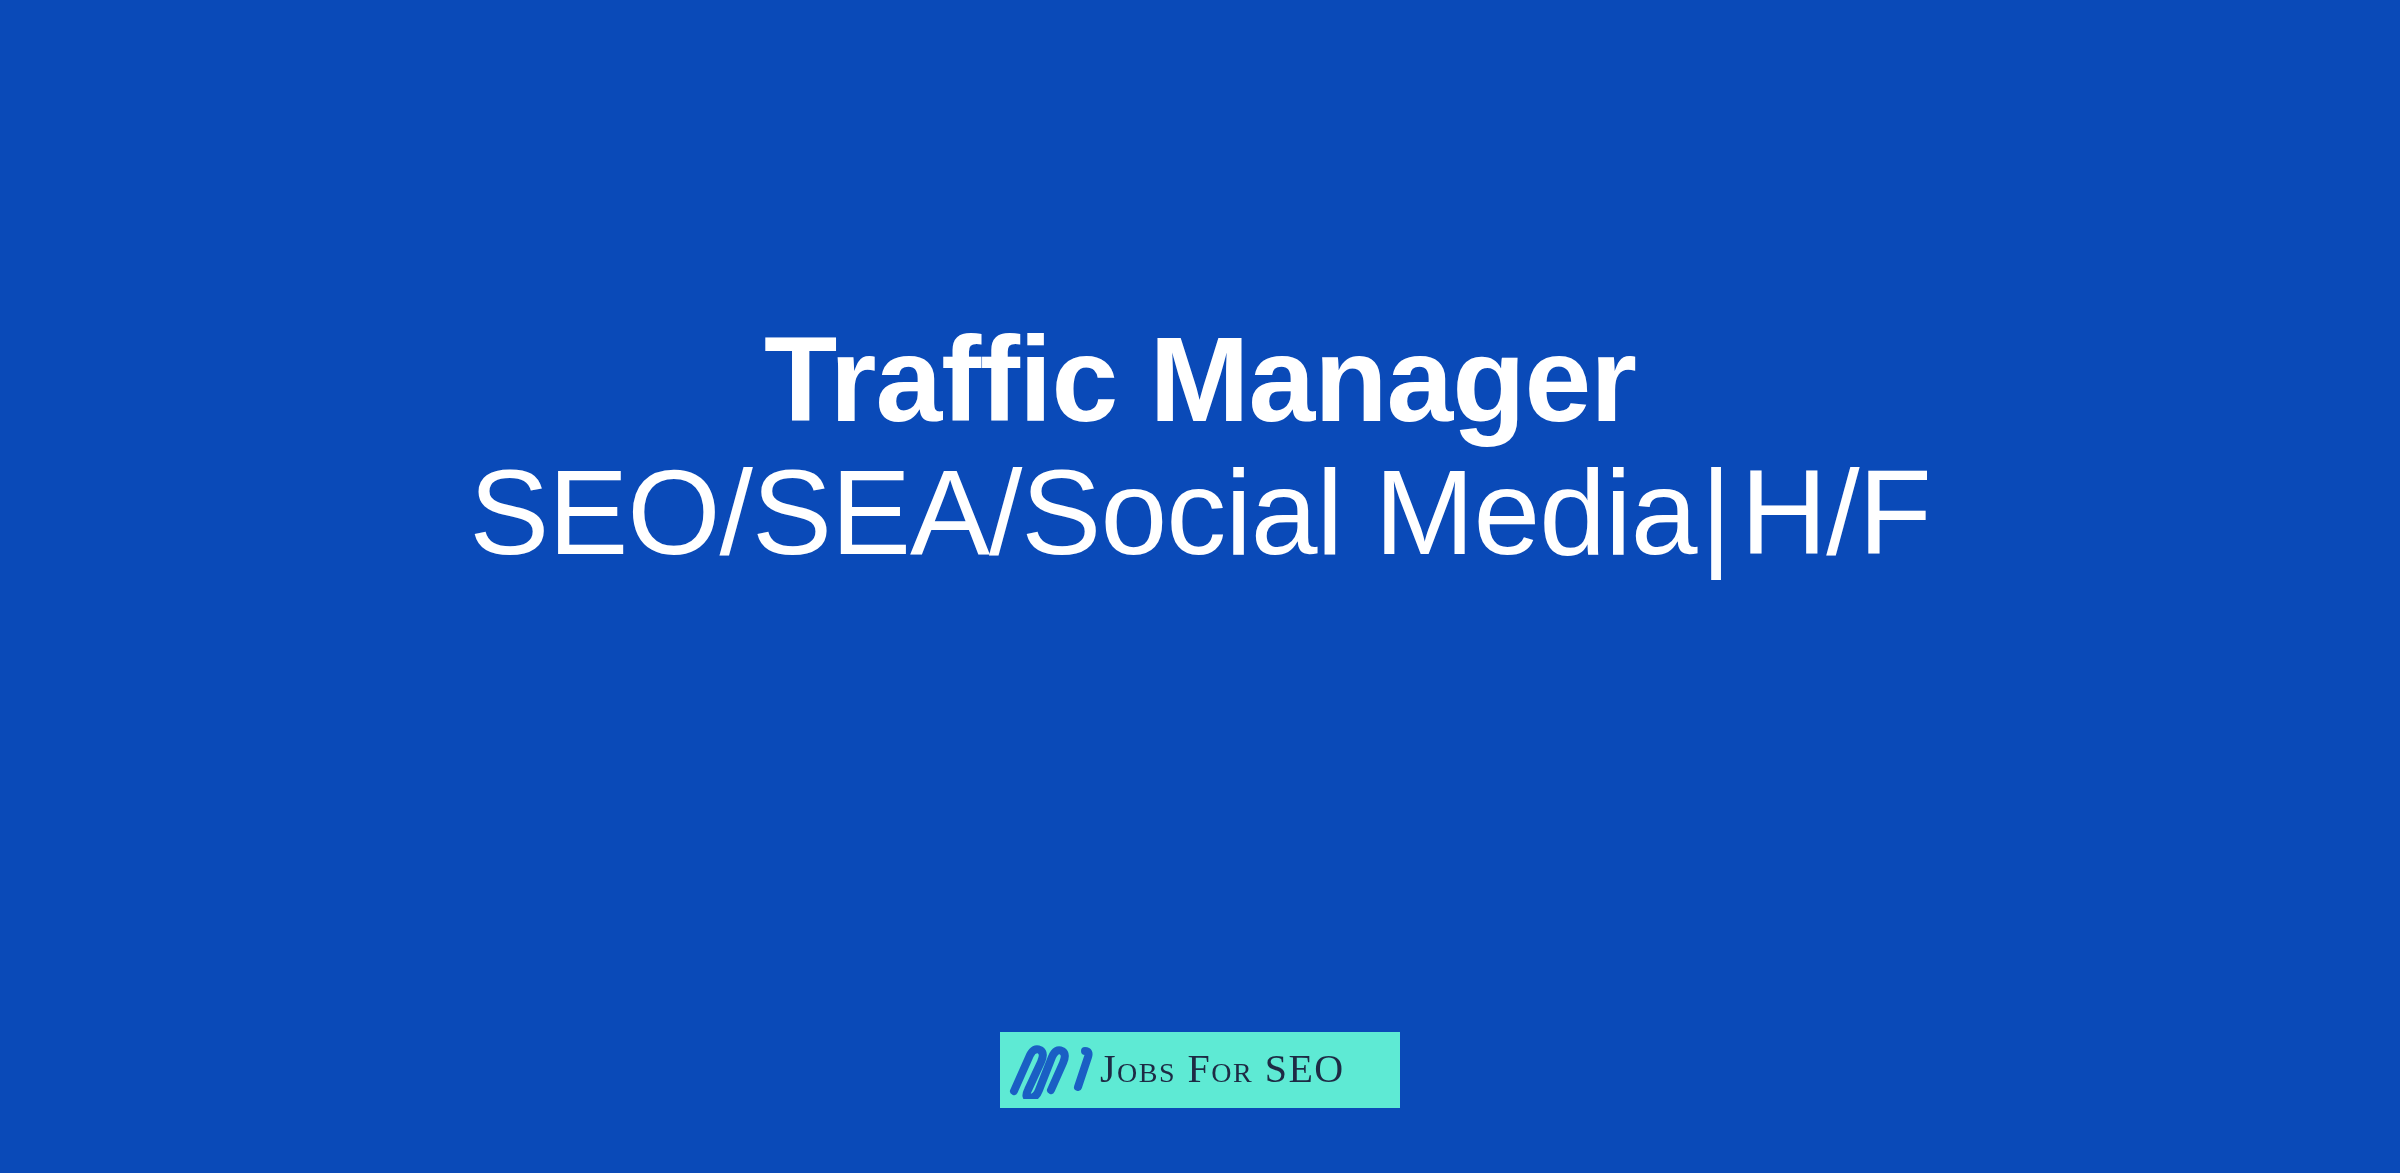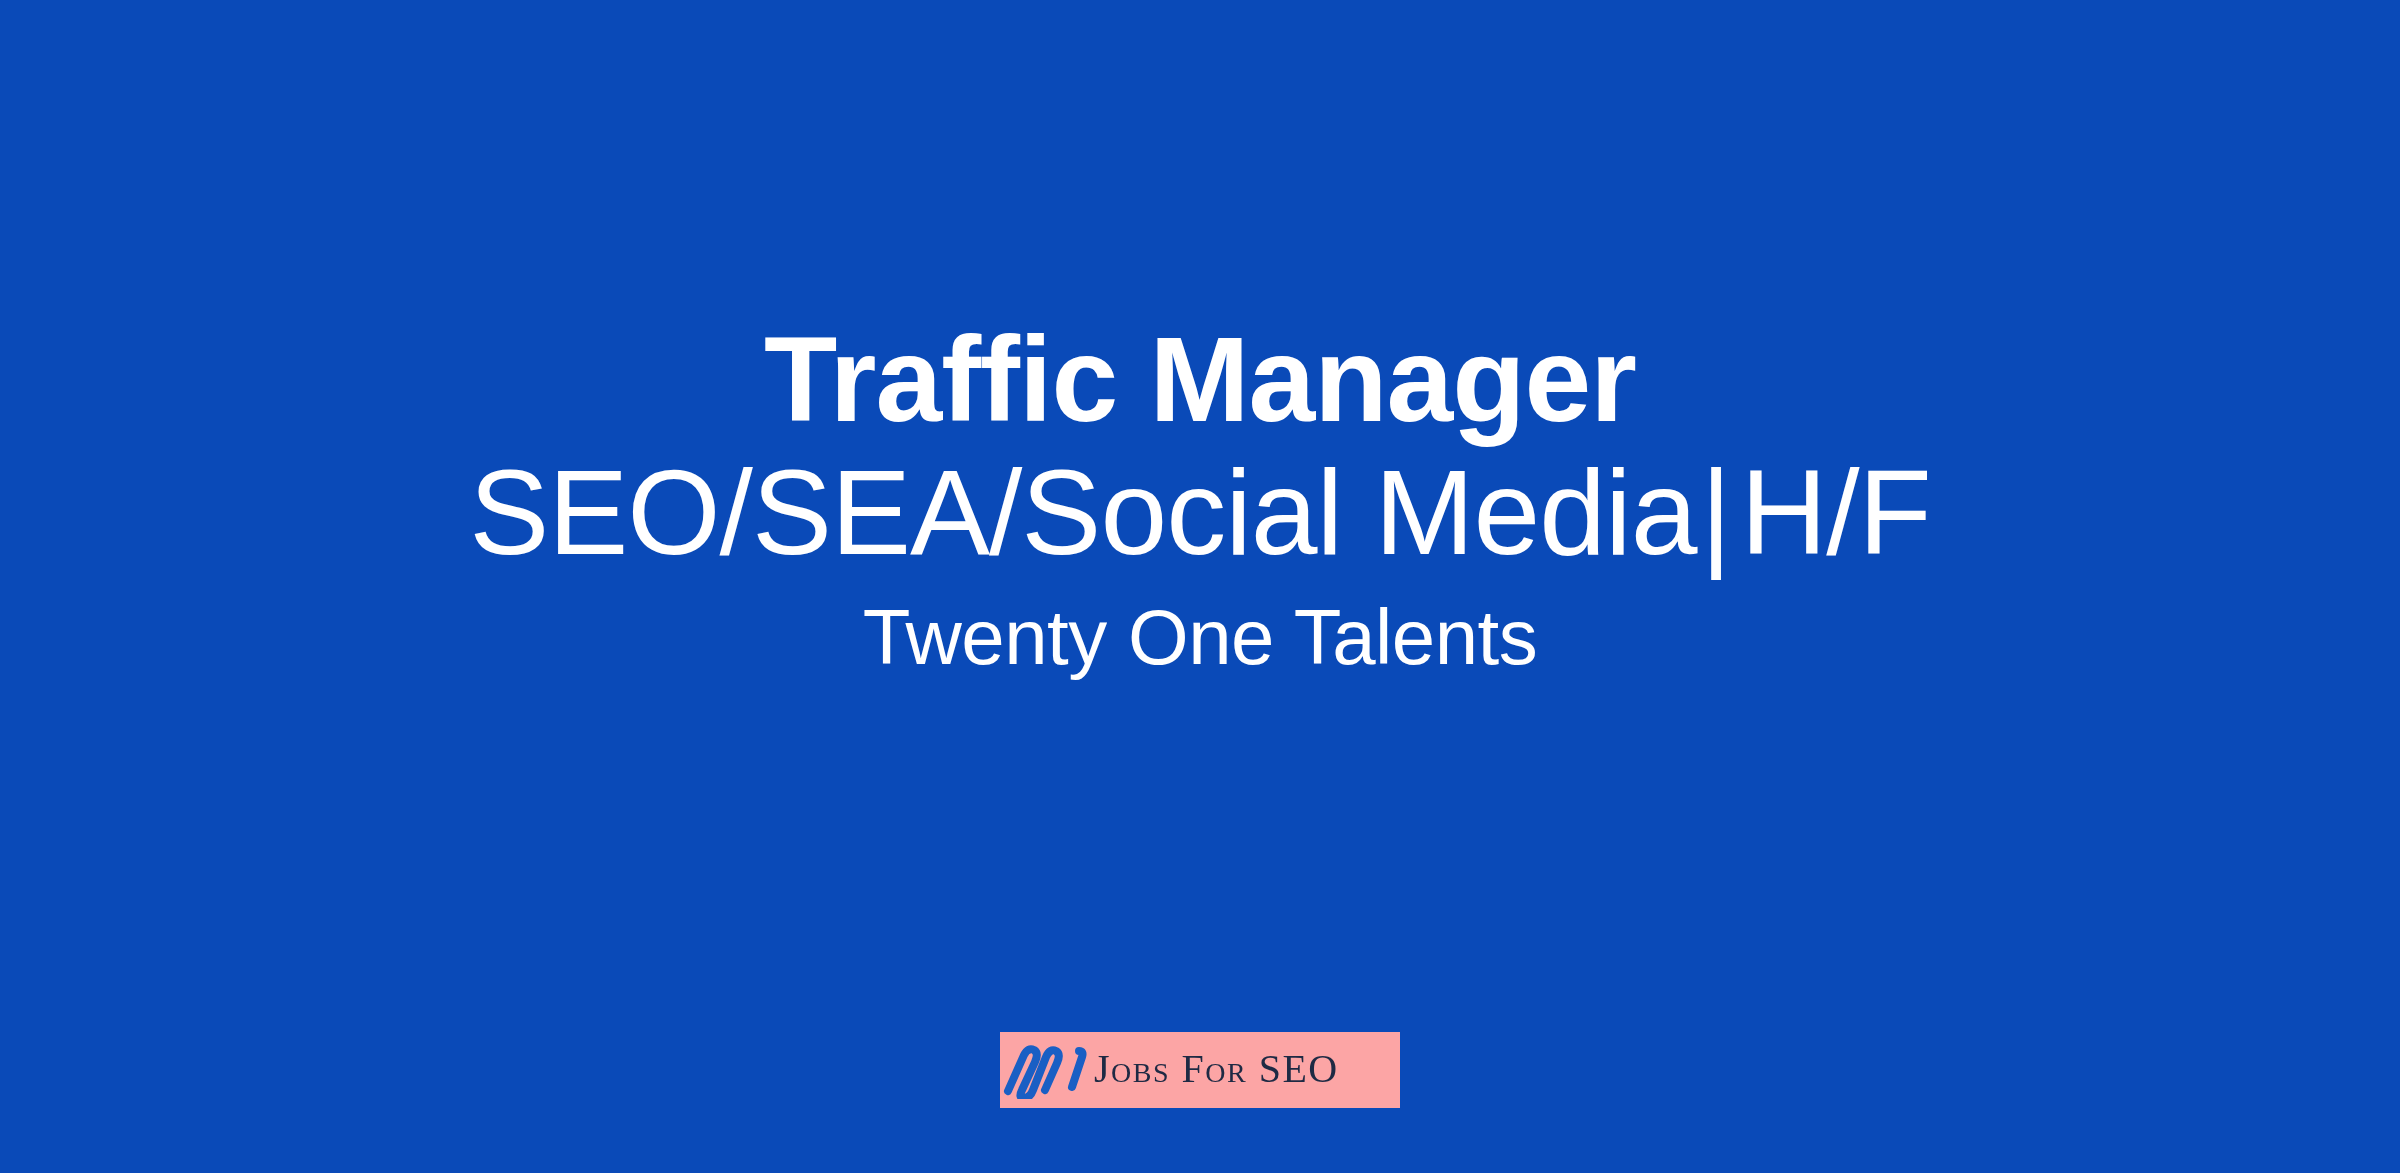--- a/index.html
+++ b/index.html
@@ -72,26 +72,26 @@
     -webkit-font-smoothing: antialiased;
   }
 
   
   #brand-badge {
     position: absolute;
     left: 1000px;
     top: 1032px;
     width: 400px;
     height: 76px;
-    background: #fca5a5;
+    background: #5eead4;
     display: flex;
     align-items: center;
     justify-content: flex-start;
     box-sizing: border-box;
-    padding-left: 2px;
+    padding-left: 8px;
   }
 
   #brand-logo-mark {
     width: 86px;
     height: 58px;
     flex: 0 0 auto;
     display: block;
   }
 
   #brand-wordmark {
@@ -111,21 +111,20 @@
 <body>
 
 <div id="card">
 
   <div id="headline-block">
 
     <div class="title-line" id="job-title-line-1">Traffic Manager</div>
 
     <div class="title-line" id="job-title-line-2"><span>SEO/SEA/Social Media</span><span class="sep">|</span><span>H/F</span></div>
 
-    <div id="company-name">Twenty One Talents</div>
 
   </div>
 
   <div id="brand-badge">
 
     <svg id="brand-logo-mark" viewBox="0 0 86 58" aria-hidden="true">
       <g fill="none" stroke="#1a5fc4" stroke-width="8" stroke-linecap="round" stroke-linejoin="round">
         <path d="M6 50 L22 14 Q26 6 32 9 Q37 12 33 21 L20 49 Q16 57 22 57 Q28 57 31 49 L44 16 Q48 7 54 10 Q59 13 55 22 L43 49"></path>
         <path d="M70 46 L80 16 Q82 10 77 10"></path>
       </g>

